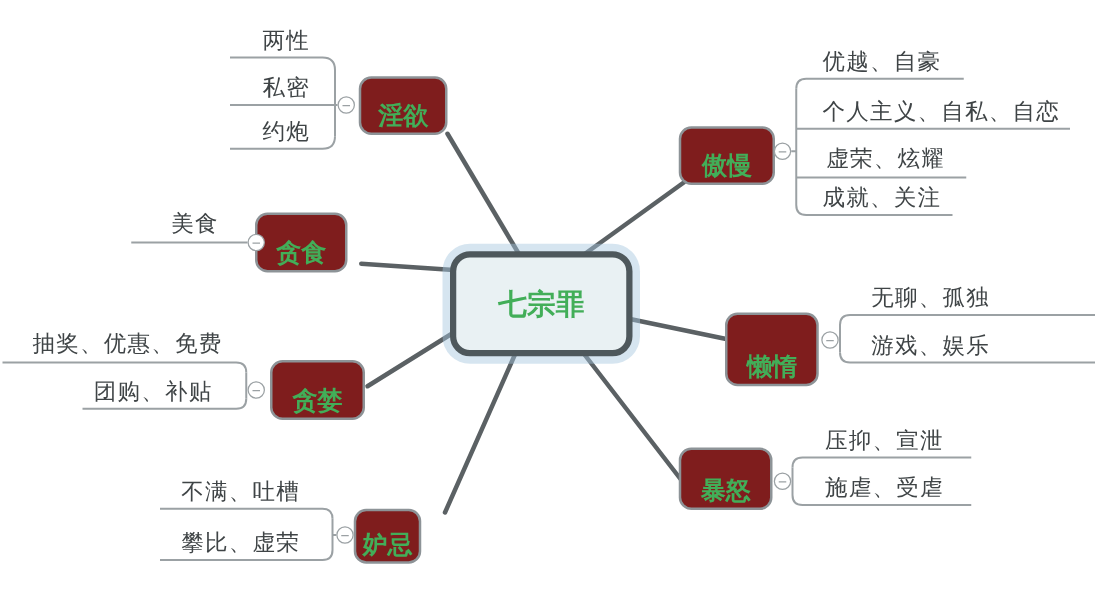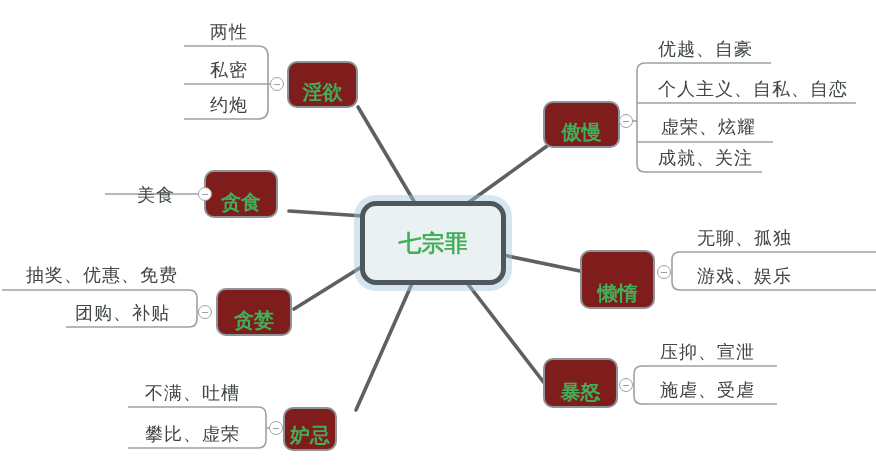--- a/index.html
+++ b/index.html
@@ -143,21 +143,21 @@
 
   <div class="child" style="right:628px; top:21px;">两性</div>
   <div class="child" style="right:628px; top:59px;">私密</div>
   <div class="child" style="right:628px; top:94px;">约炮</div>
 
   <div class="child" style="left:658px; top:38px;">优越、自豪</div>
   <div class="child" style="left:658px; top:78px;">个人主义、自私、自恋</div>
   <div class="child" style="left:628px; top:116px;margin-left:33px;">虚荣、炫耀</div>
   <div class="child" style="left:658px; top:147px;">成就、关注</div>
 
-  <div class="child" style="right:701px; top:168px;margin-top:16px;">美食</div>
+  <div class="child" style="right:701px; top:168px;">美食</div>
 
   <div class="child" style="left:697px; top:227px;">无聊、孤独</div>
   <div class="child" style="left:697px; top:265px;">游戏、娱乐</div>
 
   <div class="child" style="right:698px; top:264px;">抽奖、优惠、免费</div>
   <div class="child" style="right:706px; top:302px;">团购、补贴</div>
 
   <div class="child" style="left:660px; top:341px;">压抑、宣泄</div>
   <div class="child" style="left:660px; top:379px;">施虐、受虐</div>
 

